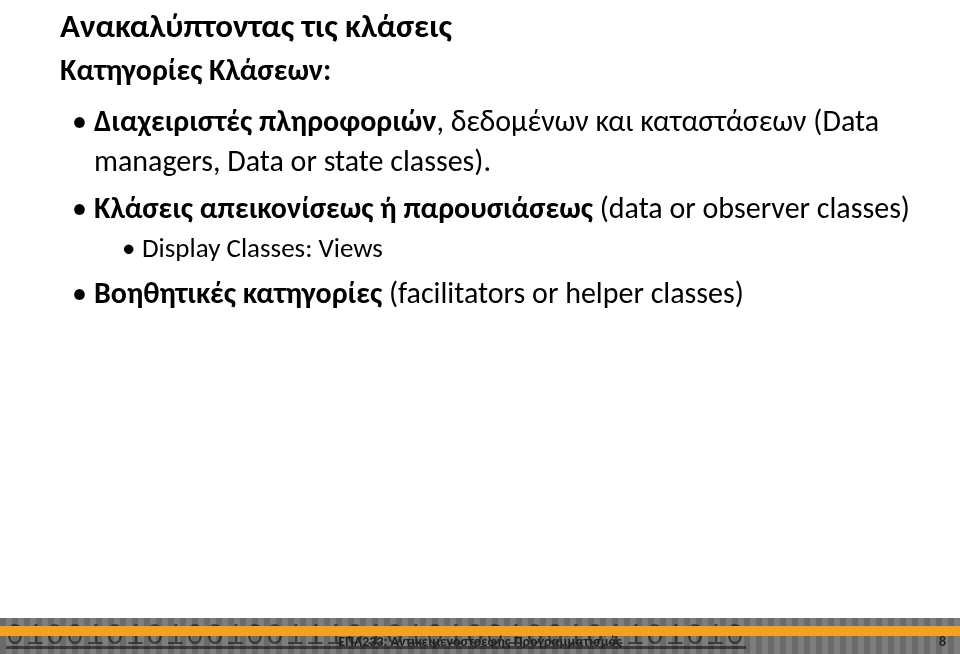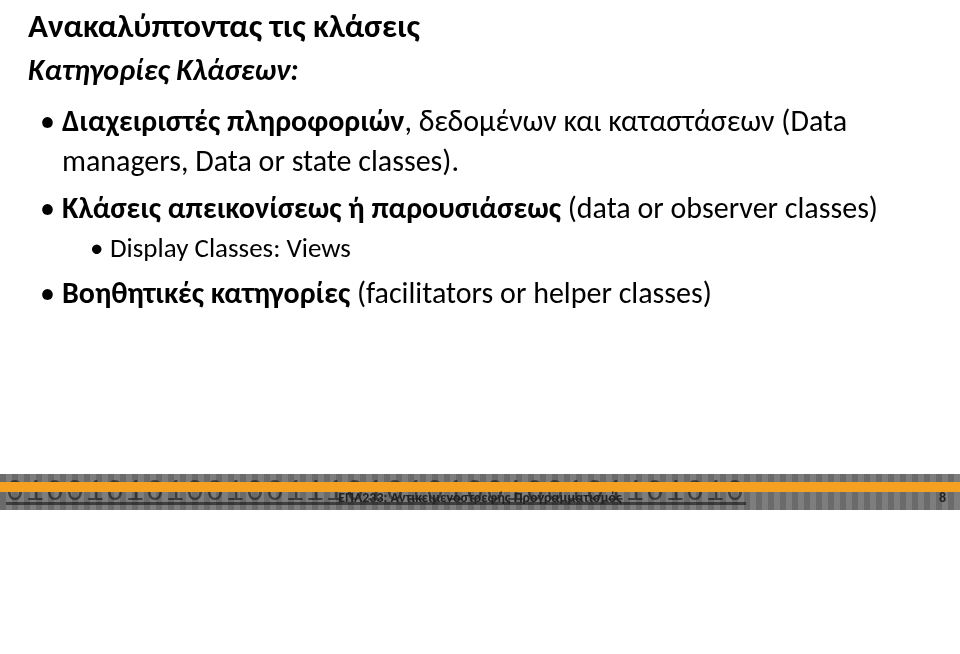--- a/index.html
+++ b/index.html
@@ -8,39 +8,39 @@
     width: 960px;
     height: 654px;
     background: #ffffff;
     font-family: Calibri, "Segoe UI", Arial, sans-serif;
     color: #000;
     overflow: hidden;
     position: relative;
   }
   .slide {
     width: 960px;
-    height: 510px;
+    height: 654px;
     position: relative;
     box-sizing: border-box;
+    padding-left: 32px;
   }
   .content {
     padding: 8px 28px 0 28px;
   }
   h1.title {
     margin: 0 0 4px 0;
     font-size: 33px;
     font-weight: 700;
     line-height: 1.15;
   }
   .subtitle {
     margin: 0 0 10px 0;
     font-size: 30px;
     font-weight: 700;
     line-height: 1.3;
-    font-style: italic;
   }
   ul.lvl1 {
     list-style: none;
     margin: 12px;
     padding: 0;
   }
   ul.lvl1 > li {
     position: relative;
     padding-left: 22px;
     font-size: 30px;

